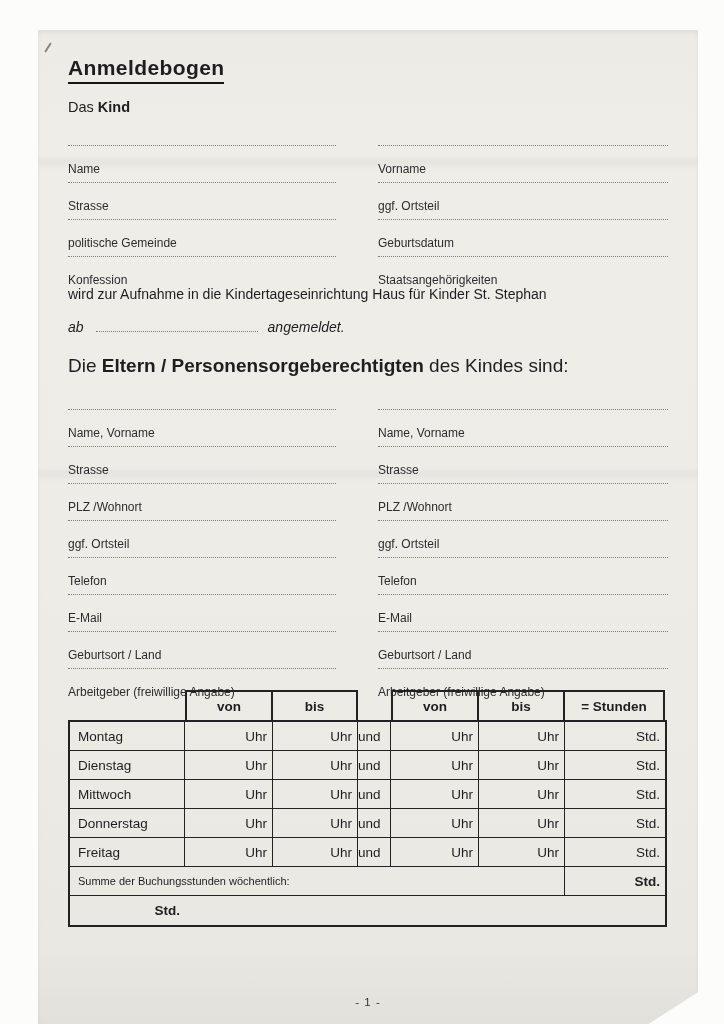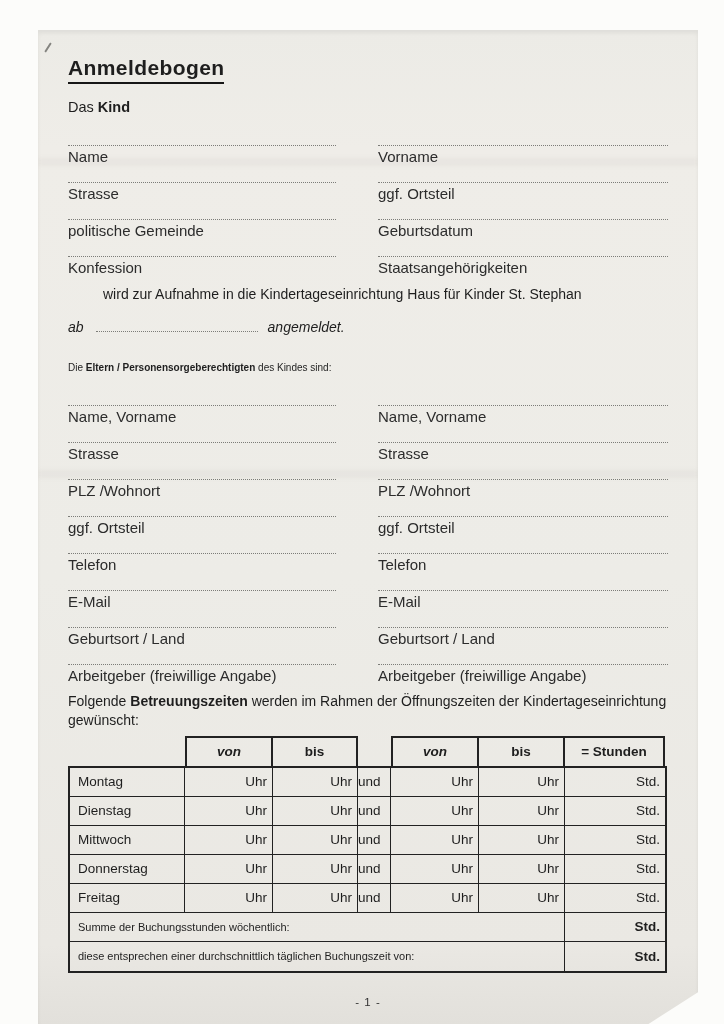--- a/index.html
+++ b/index.html
@@ -26,42 +26,42 @@
 
   .title { display:inline-block; font-size:21px; font-weight:bold; letter-spacing:.4px;
     border-bottom:2.5px solid #161616; padding-bottom:2px; }
   .section-heading { font-size:14.5px; margin-top:15px; }
   .b { font-weight:bold; }
 
   .fields-grid { display:grid; grid-template-columns:268px 290px; column-gap:42px;
     margin-top:9px; }
   .field { height:37px; padding-top:0; }
   .write-line { display:block; height:22px; border-bottom:1.2px dotted #7c7c78; }
-  .field-label { display:block; font-size:15px; color:#2c2c2c; margin-top:2px; }
+  .field-label { display:block; font-size:12px; color:#2c2c2c; margin-top:16px; }
 
   .gender-row { display:flex; gap:44px; align-items:center; padding-top:8px; }
   .gender-item { display:flex; align-items:center; }
   .checkbox-box { width:15px; height:15px; border:2px solid #1c1c1c; margin-right:9px;
     background:rgba(255,255,255,0.25); flex:0 0 auto; }
   .gender-label { font-size:14px; }
 
-  .statement { font-size:14px; margin-top:14px;margin-left:35px; }
+  .statement { font-size:14px; margin-top:14px; }
   .ab-row { font-size:14px; margin-top:16px; display:flex; align-items:baseline;font-style:italic; }
   .ab-line { display:inline-block; width:162px; border-bottom:1.2px dotted #7c7c78;
     height:14px; margin:0 10px 0 12px; }
-  .parents-heading { font-size:10px; margin-top:27px; }
+  .parents-heading { font-size:19px; margin-top:20px; }
   .parents-grid { margin-top:11px; }
 
   .booking-intro { font-size:14px; margin-top:12px; width:606px; line-height:1.35; }
 
   .btable { margin-top:6px; font-size:13.5px; }
   .thead { display:grid; grid-template-columns:117px 88px 85px 33px 88px 86px 100px; }
   .thead .hcell { height:30px; display:flex; align-items:center; justify-content:center;
     font-weight:bold; }
-  .hc-box-l { border-left:2px solid #222; border-top:2px solid #222; border-right:2px solid #222;font-style:italic; }
+  .hc-box-l { border-left:2px solid #222; border-top:2px solid #222; border-right:2px solid #222; }
   .hc-box-m { border-top:2px solid #222; border-right:2px solid #222; }
   .tbody { border:2px solid #222; width:599px; }
   .trow { display:grid; grid-template-columns:115px 88px 85px 33px 88px 86px 100px; }
   .tcell { height:29px; border-right:1.5px solid #222; border-bottom:1.5px solid #222;
     display:flex; align-items:center; }
   .trow .tcell:last-child { border-right:none; }
   .trow:last-child .tcell { border-bottom:none; }
   .day-cell { padding-left:8px; }
   .unit-cell { justify-content:flex-end; padding-right:5px; }
   .und-cell { }
@@ -208,25 +208,20 @@
       <div class="field">
         <span class="write-line"></span>
         <span class="field-label">Arbeitgeber (freiwillige Angabe)</span>
       </div>
       <div class="field">
         <span class="write-line"></span>
         <span class="field-label">Arbeitgeber (freiwillige Angabe)</span>
       </div>
     </div>
 
-    <div class="booking-intro">
-      <span>Folgende</span>
-      <span class="b">Betreuungszeiten</span>
-      <span>werden im Rahmen der Öffnungszeiten der Kindertageseinrichtung gewünscht:</span>
-    </div>
 
     <div class="btable">
       <div class="thead">
         <div class="hcell"></div>
         <div class="hcell hc-box-l">von</div>
         <div class="hcell hc-box-m">bis</div>
         <div class="hcell"></div>
         <div class="hcell hc-box-l">von</div>
         <div class="hcell hc-box-m">bis</div>
         <div class="hcell hc-box-m">= Stunden</div>
@@ -344,21 +339,20 @@
         </div>
 
         <div class="trow">
           <div class="tcell sum-label">Summe der Buchungsstunden wöchentlich:</div>
           <div class="tcell unit-cell">
               <span class="sum-unit">Std.</span>
             </div>
         </div>
 
         <div class="trow">
-          <div class="tcell sum-label">diese entsprechen einer durchschnittlich täglichen Buchungszeit von:</div>
           <div class="tcell unit-cell">
               <span class="sum-unit">Std.</span>
             </div>
         </div>
 
       </div>
     </div>
 
   </div>
 

